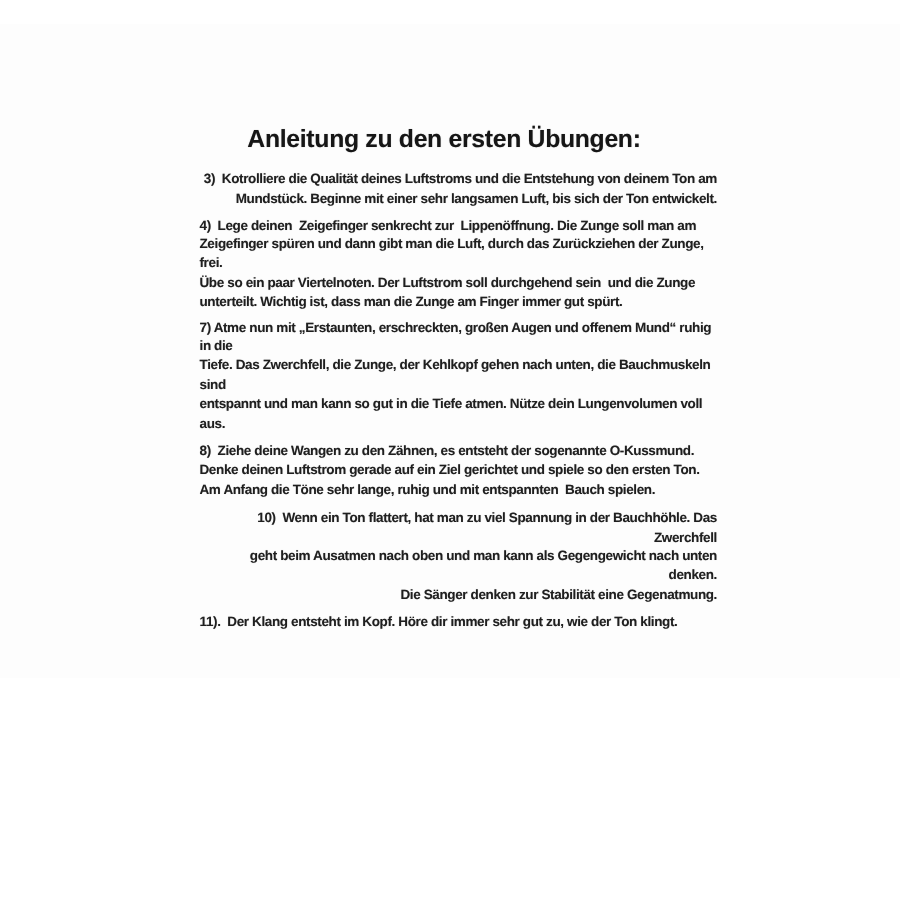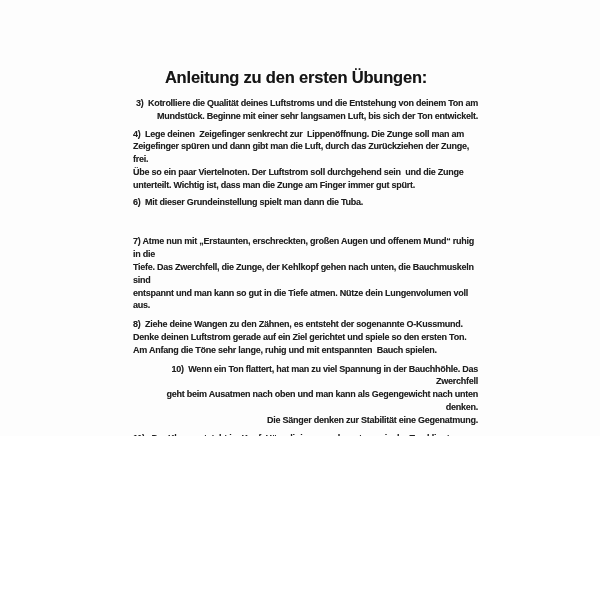--- a/index.html
+++ b/index.html
@@ -7,20 +7,21 @@
     padding: 0;
     background: #ffffff;
   }
   .sheet {
     position: relative;
     width: 600px;
     height: 436px;
     background: #fdfdfd;
     overflow: hidden;
     font-family: "Liberation Sans", sans-serif;
+    margin-top: 16px;
   }
   .doc-title {
     position: absolute;
     top: 56px;
     left: 130px;
     width: 332px;
     text-align: center;
     font-size: 16.5px;
     line-height: 20px;
     font-weight: 700;
@@ -68,21 +69,20 @@
 
   <h1 class="doc-title">Anleitung zu den ersten Übungen:</h1>
 
   <div class="content">
     <p class="item mb5">3)  Kotrolliere die Qualität deines Luftstroms und die Entstehung von deinem Ton am
 Mundstück. Beginne mit einer sehr langsamen Luft, bis sich der Ton entwickelt.</p>
     <p class="item mb4">4)  Lege deinen  Zeigefinger senkrecht zur  Lippenöffnung. Die Zunge soll man am
 Zeigefinger spüren und dann gibt man die Luft, durch das Zurückziehen der Zunge, frei.
 Übe so ein paar Viertelnoten. Der Luftstrom soll durchgehend sein  und die Zunge
 unterteilt. Wichtig ist, dass man die Zunge am Finger immer gut spürt.</p>
-    <p class="item mb27">6)  Mit dieser Grundeinstellung spielt man dann die Tuba.</p>
     <p class="item">7) Atme nun mit „Erstaunten, erschreckten, großen Augen und offenem Mund“ ruhig in die
 Tiefe. Das Zwerchfell, die Zunge, der Kehlkopf gehen nach unten, die Bauchmuskeln sind
 entspannt und man kann so gut in die Tiefe atmen. Nütze dein Lungenvolumen voll aus.</p>
     <p class="item">8)  Ziehe deine Wangen zu den Zähnen, es entsteht der sogenannte O-Kussmund.
 Denke deinen Luftstrom gerade auf ein Ziel gerichtet und spiele so den ersten Ton.
 Am Anfang die Töne sehr lange, ruhig und mit entspannten  Bauch spielen.</p>
     <p class="item mb5">10)  Wenn ein Ton flattert, hat man zu viel Spannung in der Bauchhöhle. Das Zwerchfell
 geht beim Ausatmen nach oben und man kann als Gegengewicht nach unten denken.
 Die Sänger denken zur Stabilität eine Gegenatmung.</p>
     <p class="item">11).  Der Klang entsteht im Kopf. Höre dir immer sehr gut zu, wie der Ton klingt.</p>

